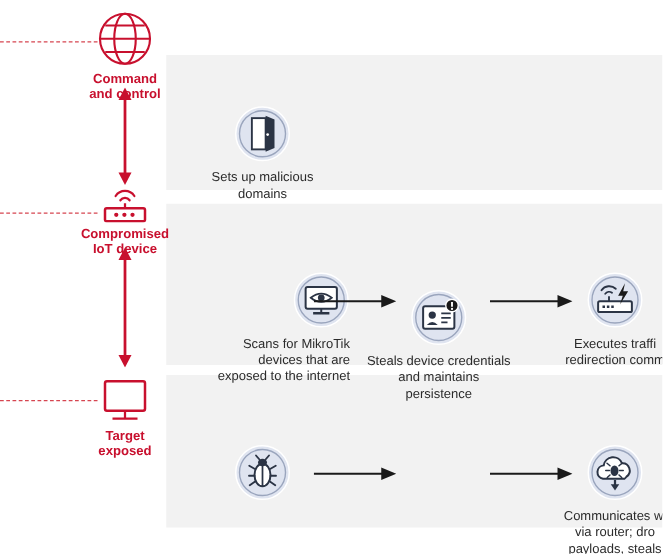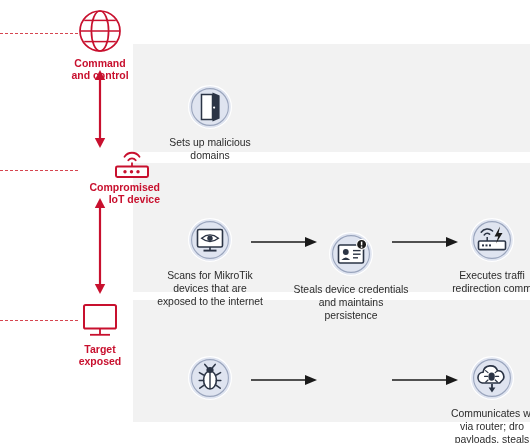--- a/index.html
+++ b/index.html
@@ -61,21 +61,21 @@
   .stage-node .node-label {
     display: block;
     color: #c8102e;
     font-size: 10.5px;
     font-weight: bold;
     line-height: 12px;
     margin-top: 3px;
     white-space: pre-line;
   }
   .node-c2     { top: 8px; }
-  .node-iot    { top: 146px; text-align: right; }
+  .node-iot    { top: 146px; }
   .node-target { top: 302px; }
 
   
   .vlink {
     position: absolute;
     left: 93px;
     width: 14px;
   }
   .vlink.link-1 { top: 70px;  height: 78px; }
   .vlink.link-2 { top: 198px; height: 96px; }
@@ -95,21 +95,21 @@
     display: block;
     color: #2b2b2b;
     font-size: 10.4px;
     line-height: 13px;
     white-space: pre-line;
   }
 
   
   .step-s1 { left: 140px; top: 57px; }
   
-  .step-s2 { left: 140px; top: 190px; }
+  .step-s2 { left: 140px; top: 190px; text-align: right; }
   .step-s3 { left: 281px; top: 204px; }
   .step-s4 { left: 422px; top: 190px; }
   
   .step-s5 { left: 140px; top: 328px; }
   .step-s6 { left: 281px; top: 328px; }
   .step-s7 { left: 422px; top: 328px; }
 
   
   .harrow {
     position: absolute;

